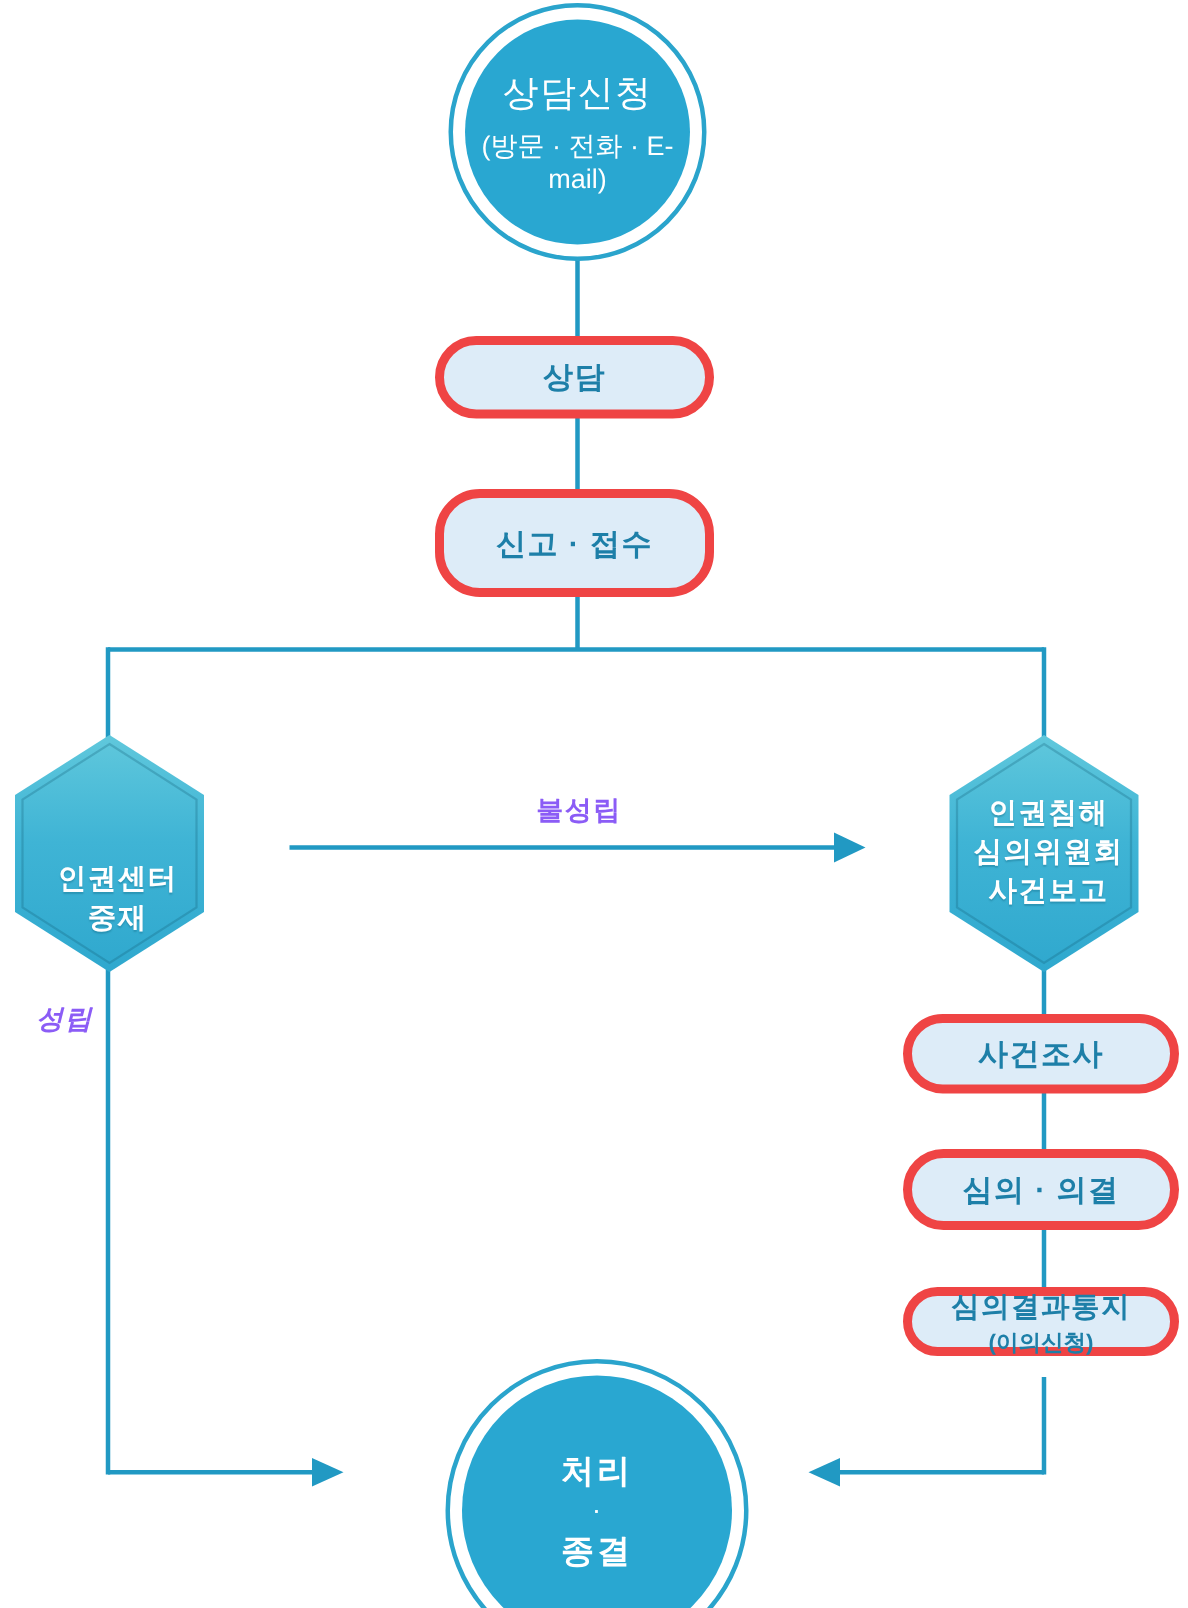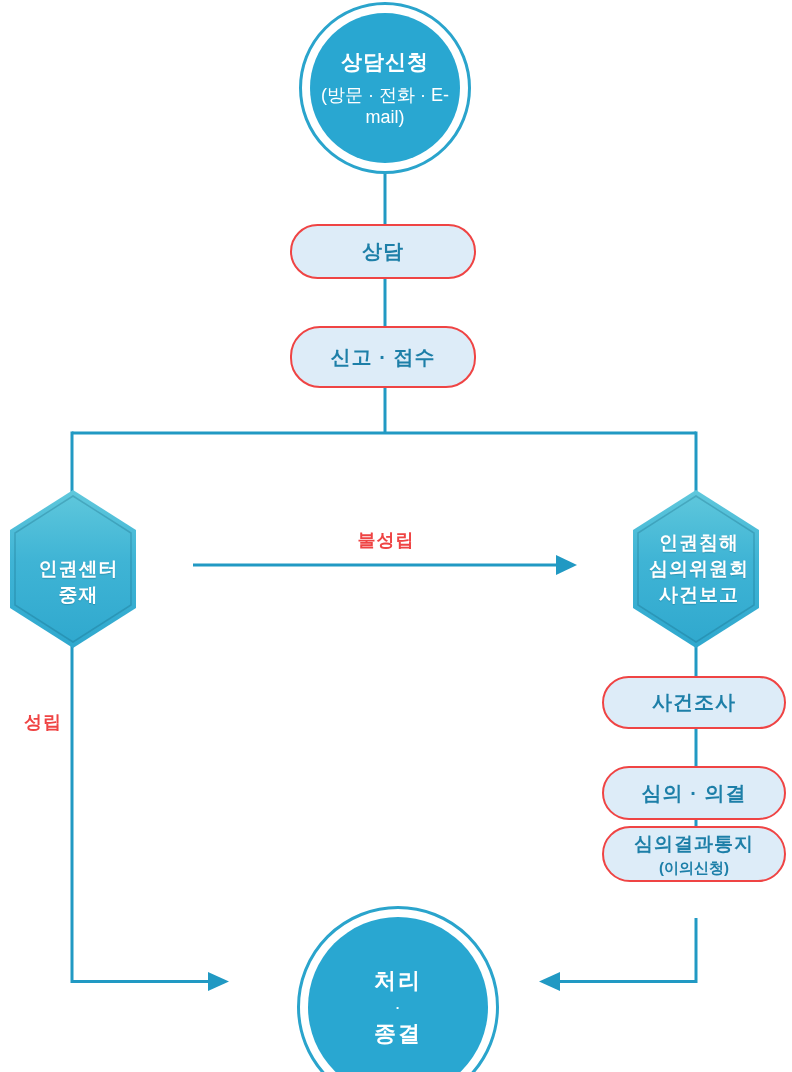--- a/index.html
+++ b/index.html
@@ -9,36 +9,36 @@
   }
   #wires{position:absolute;left:0;top:0;width:792px;height:1072px;}
   .node{position:absolute;box-sizing:border-box;}
   
   .ring{border-radius:50%;border:3px solid #2aa4cc;background:#ffffff;}
   .circle-fill{
     border-radius:50%;background:#29a7d1;color:#ffffff;
     display:flex;flex-direction:column;align-items:center;justify-content:center;
     text-align:center;
   }
-  .circle-title{font-size:21px;font-weight:bold;letter-spacing:1px;}
+  .circle-title{font-size:24px;font-weight:normal;letter-spacing:1px;}
   .circle-sub{font-size:18px;margin-top:7px;letter-spacing:0px;}
   
   .pill{
-    background:#ddecf8;border:2px solid #ef4444;border-radius:30px;
+    background:#ddecf8;border:6px solid #ef4444;border-radius:30px;
     color:#1d7fa8;font-weight:bold;font-size:20px;letter-spacing:1px;
     display:flex;flex-direction:column;align-items:center;justify-content:center;text-align:center;
   }
   .pill .sub{font-size:15px;font-weight:bold;margin-top:2px;letter-spacing:0px;}
   
   .hex-label{
     position:absolute;color:#ffffff;font-weight:bold;font-size:19px;line-height:26px;
     text-align:center;text-shadow:0 1px 1px rgba(0,70,95,0.25);letter-spacing:1px;
   }
   
-  .edge-label{position:absolute;color:#ef4444;font-weight:bold;font-size:18px;letter-spacing:1px;}
+  .edge-label{position:absolute;color:#8b5cf6;font-weight:bold;font-size:18px;letter-spacing:1px;}
   
   .end-line{font-size:22px;font-weight:bold;letter-spacing:2px;text-align:right;}
   .end-dot{font-size:13px;font-weight:bold;line-height:13px;margin:5px 0;}
 </style>
 </head>
 <body>
 
 <div id="stage">
 
   <svg id="wires" viewBox="0 0 792 1072" aria-hidden="true">
@@ -89,44 +89,44 @@
   <div class="node ring" style="left:299px;top:2px;width:172px;height:172px;"></div>
   <div class="node circle-fill" style="left:310px;top:13px;width:150px;height:150px;">
     <div class="circle-title">상담신청</div>
     <div class="circle-sub">(방문 · 전화 · E-mail)</div>
   </div>
 
   <div class="node pill" style="left:290px;top:224px;width:186px;height:55px;">
     <div>상담</div>
   </div>
 
-  <div class="node pill" style="left:290px;top:326px;width:186px;height:62px;">
+  <div class="node pill" style="left:290px;top:326px;width:186px;height:72px;">
     <div>신고 · 접수</div>
   </div>
 
-  <div class="hex-label" style="left:10px;top:556px;width:137px;">
+  <div class="hex-label" style="left:10px;top:574px;width:137px;">
     <div>인권센터</div>
     <div>중재</div>
   </div>
   <div class="hex-label" style="left:633px;top:530px;width:132px;">
     <div>인권침해</div>
     <div>심의위원회</div>
     <div>사건보고</div>
   </div>
 
   <div class="edge-label" style="left:345px;top:528px;width:82px;text-align:center;">불성립</div>
-  <div class="edge-label" style="left:24px;top:710px;">성립</div>
+  <div class="edge-label" style="left:24px;top:667px;font-style:italic;">성립</div>
 
   <div class="node pill" style="left:602px;top:676px;width:184px;height:53px;">
     <div>사건조사</div>
   </div>
   <div class="node pill" style="left:602px;top:766px;width:184px;height:54px;">
     <div>심의 · 의결</div>
   </div>
-  <div class="node pill" style="left:602px;top:826px;width:184px;height:56px;font-size:19px;">
+  <div class="node pill" style="left:602px;top:858px;width:184px;height:46px;font-size:19px;">
     <div>심의결과통지</div>
     <div class="sub">(이의신청)</div>
   </div>
 
   <div class="node ring" style="left:297px;top:906px;width:202px;height:202px;"></div>
   <div class="node circle-fill" style="left:308px;top:917px;width:180px;height:180px;">
     <div class="end-line">처리</div>
     <div class="end-dot">·</div>
     <div class="end-line">종결</div>
   </div>

